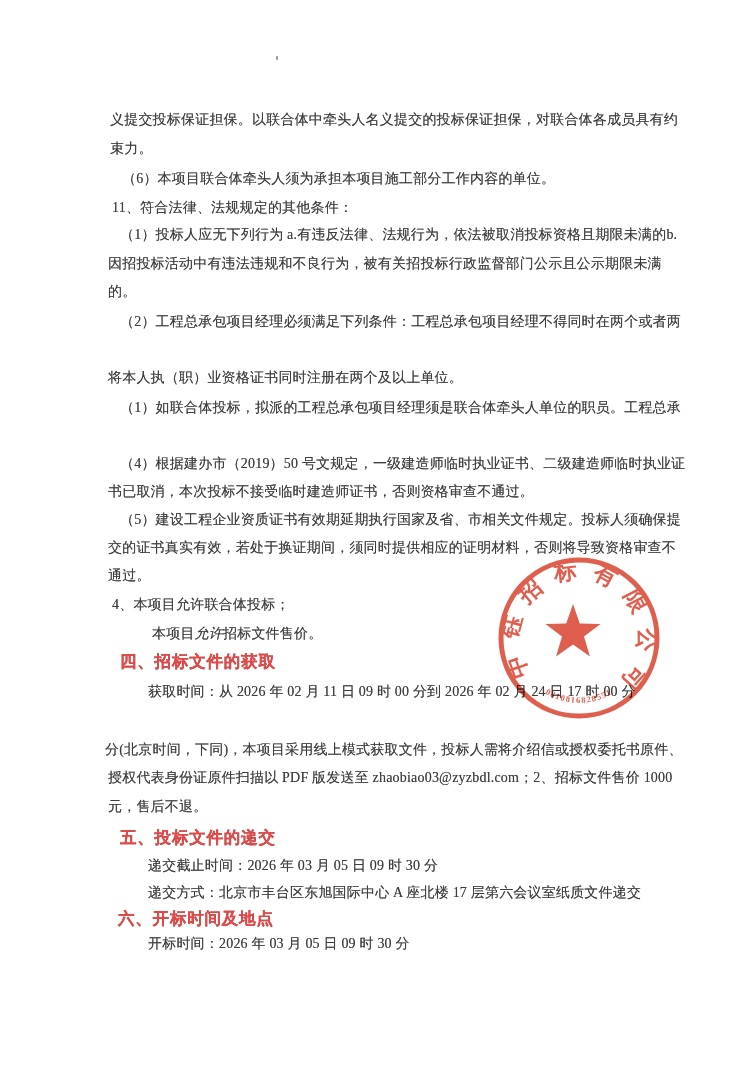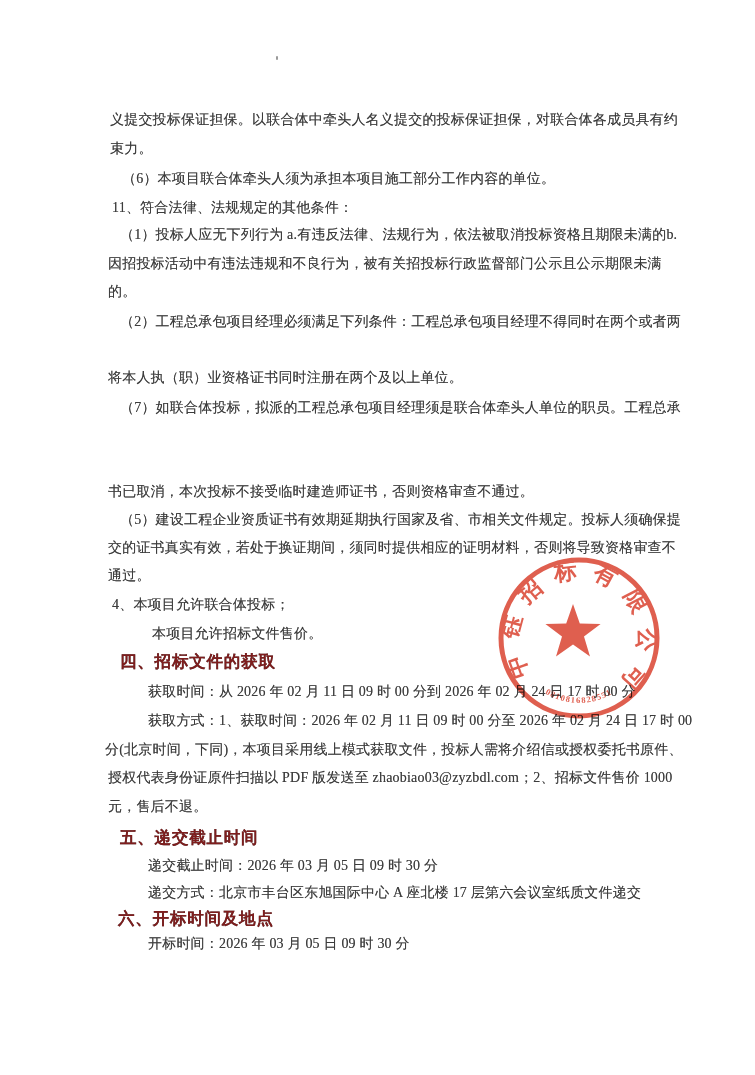--- a/index.html
+++ b/index.html
@@ -16,25 +16,25 @@
     position:absolute;
     white-space:pre;
     font-size:14px;
     letter-spacing:0.2px;
     text-shadow:0 0 0.5px rgba(70,70,70,.65);
     line-height:1.2;
   }
   .heading{
     font-weight:bold;
     font-size:16.5px;
-    color:#7f1d1d;
+    color:#ef4444;
     letter-spacing:0.8px;
     text-shadow:0 0 0.6px rgba(30,30,30,.8);
   }
-  .em-italic{}
+  .em-italic{font-style:italic;}
   .stamp{
     position:absolute;
     left:494px;top:553px;
     width:170px;height:170px;
     mix-blend-mode:multiply;
     opacity:0.92;
   }
   .stamp text{
     font-family:"Liberation Serif", serif;
     font-weight:bold;
@@ -56,37 +56,37 @@
 
   <div class="ln" style="left:110px;top:112px">义提交投标保证担保。以联合体中牵头人名义提交的投标保证担保，对联合体各成员具有约</div>
   <div class="ln" style="left:110px;top:141px">束力。</div>
   <div class="ln" style="left:122px;top:171px">（6）本项目联合体牵头人须为承担本项目施工部分工作内容的单位。</div>
   <div class="ln" style="left:112px;top:200px">11、符合法律、法规规定的其他条件：</div>
   <div class="ln" style="left:120px;top:227px">（1）投标人应无下列行为 a.有违反法律、法规行为，依法被取消投标资格且期限未满的b.</div>
   <div class="ln" style="left:108px;top:256px">因招投标活动中有违法违规和不良行为，被有关招投标行政监督部门公示且公示期限未满</div>
   <div class="ln" style="left:108px;top:284px">的。</div>
   <div class="ln" style="left:120px;top:314px">（2）工程总承包项目经理必须满足下列条件：工程总承包项目经理不得同时在两个或者两</div>
   <div class="ln" style="left:108px;top:370px">将本人执（职）业资格证书同时注册在两个及以上单位。</div>
-  <div class="ln" style="left:120px;top:400px">（7）如联合体投标，拟派的工程总承包项目经理须是联合体牵头人单位的职员。工程总承</div>
+  <div class="ln" style="left:120px;top:400px">（1）如联合体投标，拟派的工程总承包项目经理须是联合体牵头人单位的职员。工程总承</div>
+  <div class="ln" style="left:120px;top:456px">（4）根据建办市（2019）50 号文规定，一级建造师临时执业证书、二级建造师临时执业证</div>
   <div class="ln" style="left:108px;top:484px">书已取消，本次投标不接受临时建造师证书，否则资格审查不通过。</div>
   <div class="ln" style="left:120px;top:512px">（5）建设工程企业资质证书有效期延期执行国家及省、市相关文件规定。投标人须确保提</div>
   <div class="ln" style="left:108px;top:540px">交的证书真实有效，若处于换证期间，须同时提供相应的证明材料，否则将导致资格审查不</div>
   <div class="ln" style="left:108px;top:568px">通过。</div>
   <div class="ln" style="left:112px;top:597px">4、本项目允许联合体投标；</div>
 
   <div class="ln" style="left:152px;top:626px"><span>本项目</span><span class="em-italic">允许</span><span>招标文件售价。</span></div>
 
   <div class="ln heading" style="left:120px;top:652px">四、招标文件的获取</div>
   <div class="ln" style="left:148px;top:684px">获取时间：从 2026 年 02 月 11 日 09 时 00 分到 2026 年 02 月 24 日 17 时 00 分</div>
-  <div class="ln" style="left:148px;top:713px">获取方式：1、获取时间：2026 年 02 月 11 日 09 时 00 分至 2026 年 02 月 24 日 17 时 00</div>
   <div class="ln" style="left:105px;top:742px">分(北京时间，下同)，本项目采用线上模式获取文件，投标人需将介绍信或授权委托书原件、</div>
   <div class="ln" style="left:108px;top:770px">授权代表身份证原件扫描以 PDF 版发送至 zhaobiao03@zyzbdl.com；2、招标文件售价 1000</div>
   <div class="ln" style="left:108px;top:799px">元，售后不退。</div>
 
-  <div class="ln heading" style="left:120px;top:828px">五、递交截止时间</div>
+  <div class="ln heading" style="left:120px;top:828px">五、投标文件的递交</div>
   <div class="ln" style="left:148px;top:858px">递交截止时间：2026 年 03 月 05 日 09 时 30 分</div>
   <div class="ln" style="left:148px;top:885px">递交方式：北京市丰台区东旭国际中心 A 座北楼 17 层第六会议室纸质文件递交</div>
 
   <div class="ln heading" style="left:118px;top:909px">六、开标时间及地点</div>
   <div class="ln" style="left:148px;top:936px">开标时间：2026 年 03 月 05 日 09 时 30 分</div>
 
   <svg class="stamp" viewBox="0 0 170 170" aria-hidden="true">
     <defs>
       <path id="arcName" d="M46.4,131 A60,60 0 1 1 123.6,131" fill="none"></path>
       <path id="arcNum" d="M47.7,138.2 A65,65 0 0 0 122.3,138.2" fill="none"></path>

